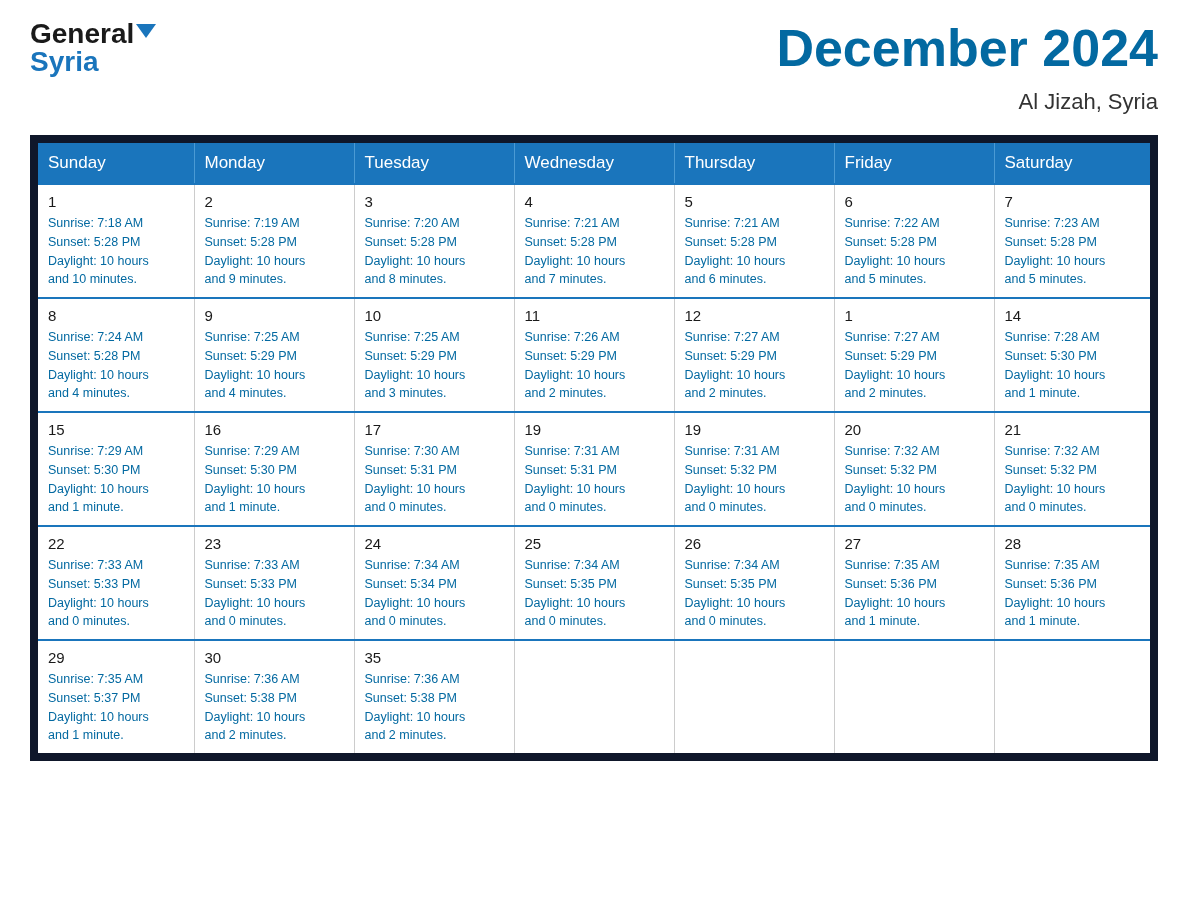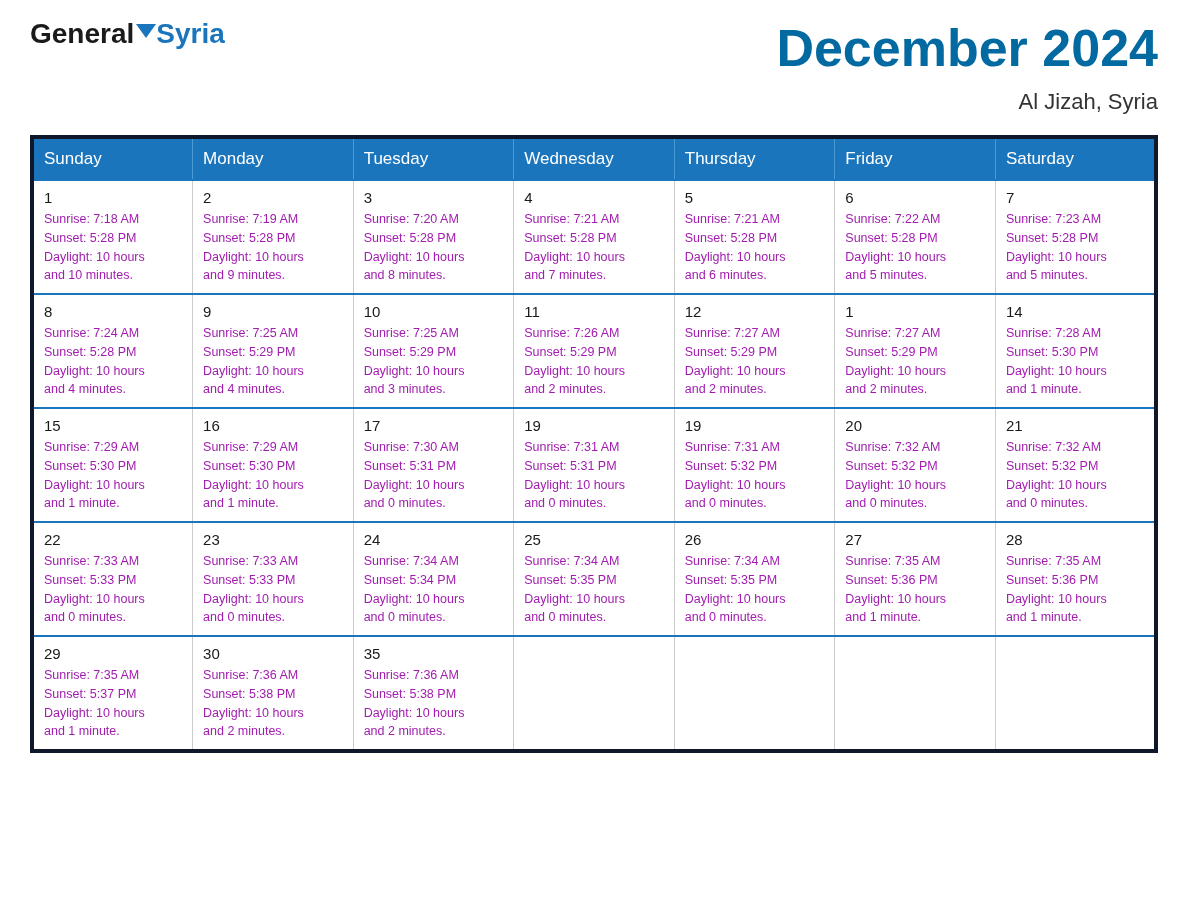--- a/index.html
+++ b/index.html
@@ -11,21 +11,21 @@
       padding: 20px 30px;
     }
     .header {
       display: flex;
       justify-content: space-between;
       align-items: flex-start;
       margin-bottom: 20px;
     }
     .logo {
       display: flex;
-      flex-direction: row;
+      flex-direction: column;
       align-items: flex-start;
       text-align: right;
     }
     .logo-general {
       font-size: 28px;
       font-weight: bold;
       color: #1a1a1a;
       line-height: 1;
     }
     .logo-blue {
@@ -60,21 +60,21 @@
       line-height: 1.1;
     }
     .calendar-subtitle {
       font-size: 22px;
       color: #333;
       margin-top: 12px;
     }
     table {
       width: 100%;
       border-collapse: collapse;
-      border: 4px solid #0f172a;
+      border: 8px solid #0f172a;
     }
     thead tr th {
       background-color: #1a75bc;
       color: #fff;
       font-size: 17px;
       font-weight: normal;
       padding: 10px 10px;
       text-align: left;
       border-right: 1px solid #4a9ad4;
     }
@@ -98,21 +98,21 @@
     }
     .day-number {
       font-size: 15px;
       font-weight: normal;
       color: #1a1a1a;
       display: block;
       margin-bottom: 4px;
     }
     .day-info {
       font-size: 12.5px;
-      color: #a21caf;
+      color: #0369a1;
       line-height: 1.5;
     }
     .empty-cell {
       background: #fff;
     }
   </style>
 </head>
 <body>
 
 <div class="header">

